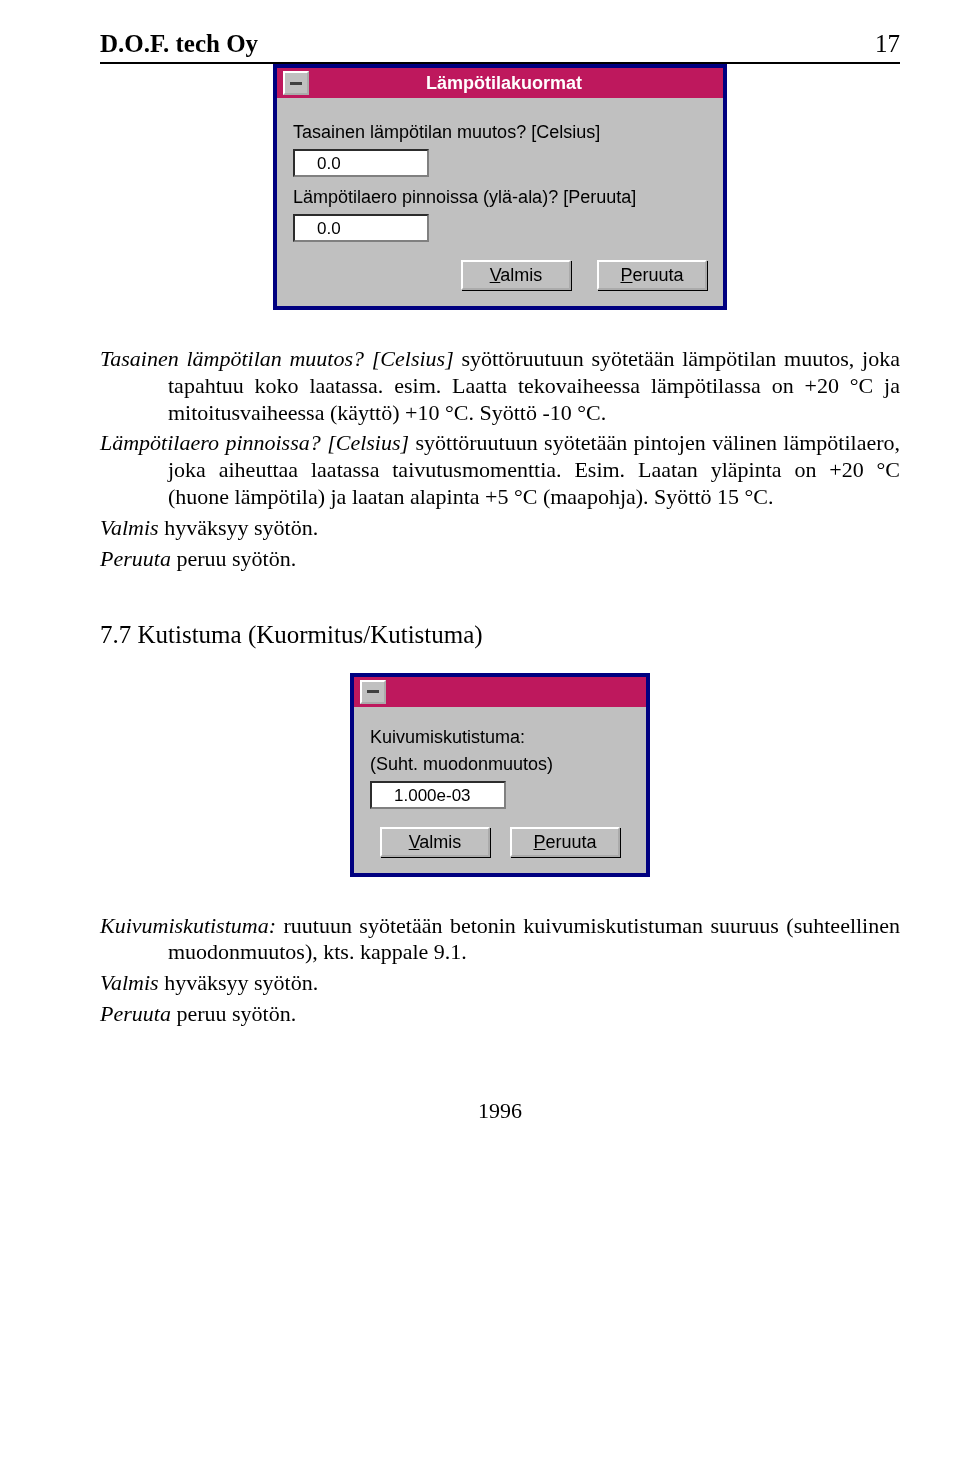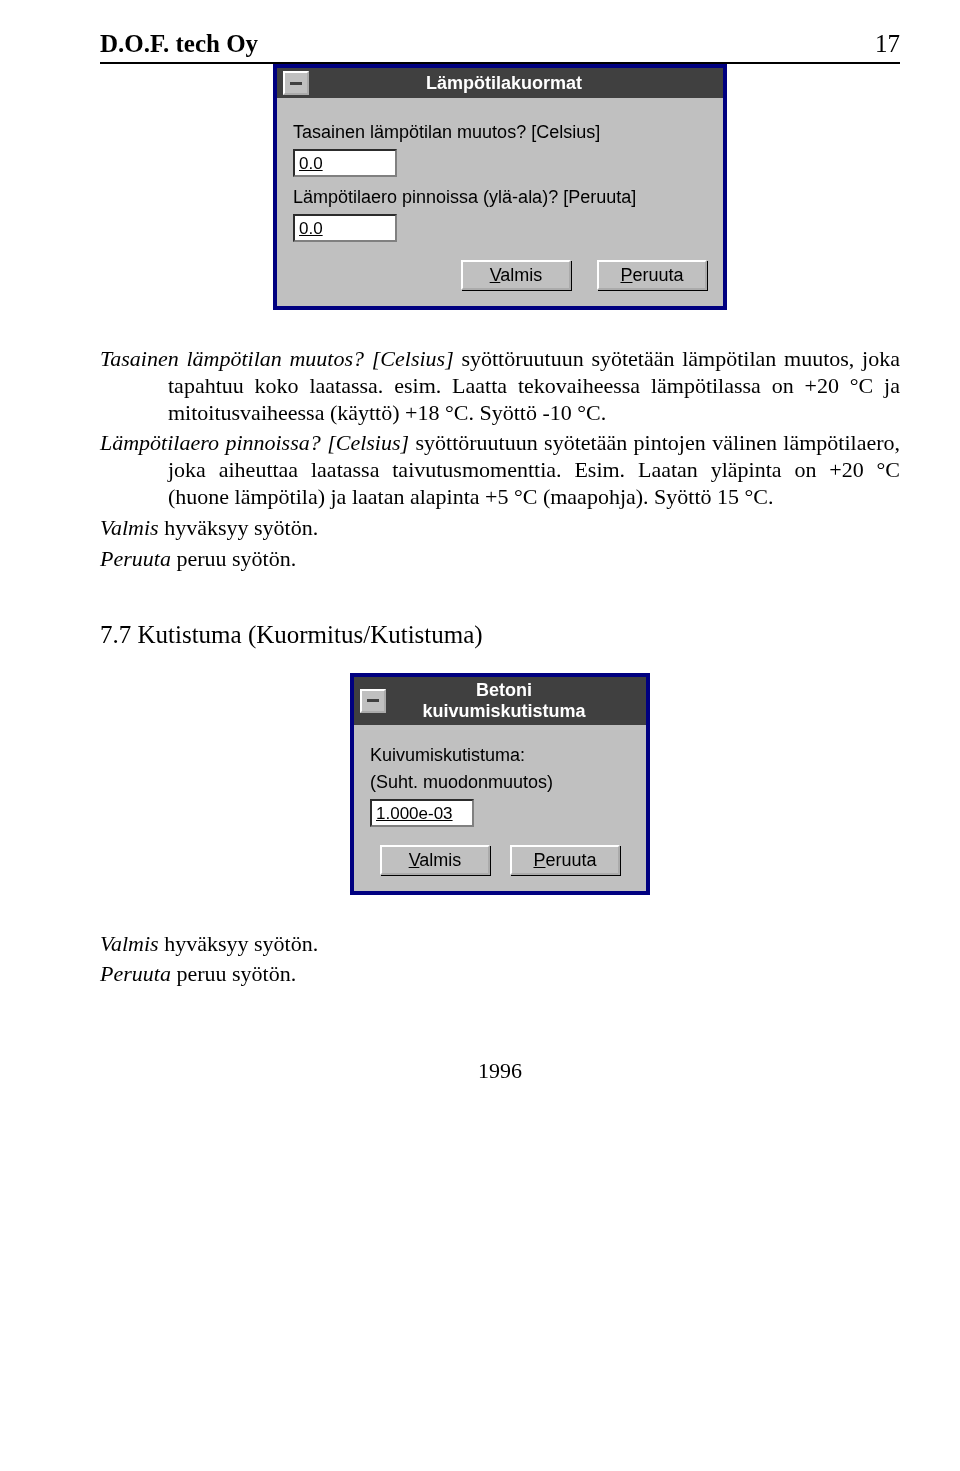--- a/index.html
+++ b/index.html
@@ -43,21 +43,21 @@
     background: #c0c0c0;
     border: 4px solid #000080;
     font-family: "Helvetica", Arial, sans-serif;
     font-size: 18px;
     color: #000;
     box-sizing: border-box;
   }
   .dialog.large { width: 454px; }
   .dialog.small { width: 300px; }
   .titlebar {
-    background: #404040;
+    background: #be185d;
     color: #fff;
     display: flex;
     align-items: center;
     padding: 3px 6px;
     font-weight: bold;
     font-size: 18px;
   }
   .sysbox {
     width: 22px;
     height: 20px;
@@ -79,30 +79,29 @@
     padding-right: 26px;
   }
   .dialog-body {
     padding: 14px 16px 16px 16px;
   }
   .field-label {
     margin-top: 10px;
     margin-bottom: 6px;
   }
   .text-input {
-    width: 104px;
+    width: 136px;
     height: 28px;
     border: 2px inset #808080;
     background: #fff;
-    padding: 2px 4px;
+    padding: 2px 22px;
     font-family: "Helvetica", Arial, sans-serif;
     font-size: 17px;
     box-sizing: border-box;
     line-height: 22px;
-    text-decoration: underline;
   }
   .btn-row {
     display: flex;
     justify-content: flex-end;
     gap: 26px;
     margin-top: 18px;
   }
   .dialog.small .btn-row {
     justify-content: center;
     gap: 20px;
@@ -164,54 +163,56 @@
         <div class="text-input">0.0</div>
         <div class="btn-row">
           <div class="btn"><span class="ul">V</span><span>almis</span></div>
           <div class="btn"><span class="ul">P</span><span>eruuta</span></div>
         </div>
       </div>
     </div>
   </div>
 
   <p class="para indent-block">
-    <span class="italic">Tasainen lämpötilan muutos? [Celsius]</span><span> syöttöruutuun syötetään lämpötilan muutos, joka tapahtuu koko laatassa. esim. Laatta tekovaiheessa lämpötilassa on +20 °C ja mitoitusvaiheessa (käyttö) +18 °C. Syöttö -10 °C.</span>
+    <span class="italic">Tasainen lämpötilan muutos? [Celsius]</span><span> syöttöruutuun syötetään lämpötilan muutos, joka tapahtuu koko laatassa. esim. Laatta tekovaiheessa lämpötilassa on +20 °C ja mitoitusvaiheessa (käyttö) +10 °C. Syöttö -10 °C.</span>
   </p>
   <p class="para indent-block">
     <span class="italic">Lämpötilaero pinnoissa? [Celsius]</span><span> syöttöruutuun syötetään pintojen välinen lämpötilaero, joka aiheuttaa laatassa taivutusmomenttia. Esim. Laatan yläpinta on +20 °C (huone lämpötila) ja laatan alapinta +5 °C (maapohja). Syöttö 15 °C.</span>
   </p>
   <p class="para">
     <span class="italic">Valmis</span><span>  hyväksyy syötön.</span>
   </p>
   <p class="para">
     <span class="italic">Peruuta</span><span> peruu syötön.</span>
   </p>
 
   <div class="section-heading">7.7 Kutistuma (Kuormitus/Kutistuma)</div>
 
   <div class="dialog-wrap">
     <div class="dialog small">
       <div class="titlebar">
         <div class="sysbox">
             <div class="dash"></div>
           </div>
-        <div class="titlebar-title">Betoni kuivumiskutistuma</div>
       </div>
       <div class="dialog-body">
         <div class="field-label" style="margin-top:6px;">Kuivumiskutistuma:</div>
         <div class="field-label" style="margin-top:0;">(Suht. muodonmuutos)</div>
         <div class="text-input">1.000e-03</div>
         <div class="btn-row">
           <div class="btn"><span class="ul">V</span><span>almis</span></div>
           <div class="btn"><span class="ul">P</span><span>eruuta</span></div>
         </div>
       </div>
     </div>
   </div>
 
+  <p class="para indent-block">
+    <span class="italic">Kuivumiskutistuma:</span><span> ruutuun syötetään betonin kuivumiskutistuman suuruus (suhteellinen muodonmuutos), kts. kappale 9.1.</span>
+  </p>
   <p class="para">
     <span class="italic">Valmis</span><span>  hyväksyy syötön.</span>
   </p>
   <p class="para">
     <span class="italic">Peruuta</span><span> peruu syötön.</span>
   </p>
 
   <div class="footer">1996</div>
 
 </div>

